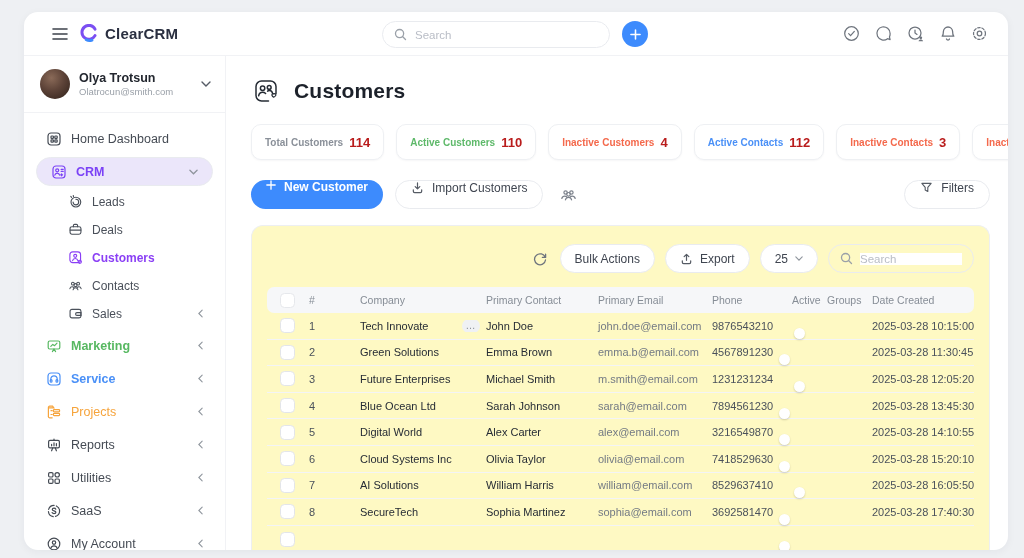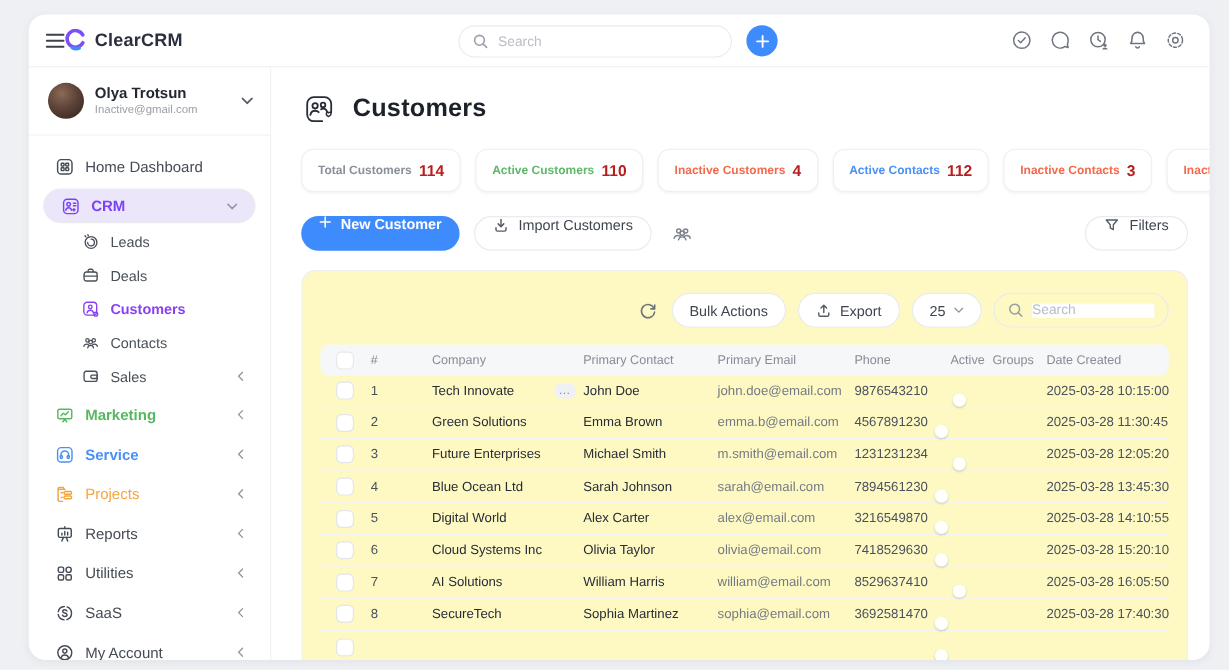--- a/index.html
+++ b/index.html
@@ -5,22 +5,22 @@
   * { margin:0; padding:0; box-sizing:border-box; }
   html,body { width:1024px; height:558px; overflow:hidden; background:#eef0f3;
     font-family:"Liberation Sans", sans-serif; }
   svg { display:block; }
 
   .frame { position:absolute; left:24px; top:12px; width:984px; height:538px;
     background:#fff; border-radius:14px; box-shadow:0 2px 8px rgba(20,30,50,.05);
     overflow:hidden; display:flex; flex-direction:column; }
 
   
-  .topbar { height:44px; flex:none; display:flex; align-items:center; 
-    padding:0 20px 0 14px; border-bottom:1px solid #f1f2f5; position:relative; }
+  .topbar { height:44px; flex:none; display:flex; align-items:center; gap:12px;
+    padding:0 20px 0 28px; border-bottom:1px solid #f1f2f5; position:relative; }
   .burger { color:#3c424b; cursor:pointer; }
   .logo { display:flex; align-items:center; gap:6px; }
   .logo-text { font-size:15px; font-weight:700; color:#2a2f40; letter-spacing:.2px; }
   .hdr-search { position:absolute; left:358px; top:9px; width:228px; height:27px;
     border:1px solid #e9ebef; border-radius:14px; display:flex; align-items:center;
     gap:8px; padding:0 11px; background:#fff; }
   .hdr-search input { border:none; outline:none; font-size:11.5px; color:#555b64; width:100%;
     font-family:"Liberation Sans", sans-serif; }
   .hdr-search input::placeholder { color:#b9bdc6; }
   .plus-btn { position:absolute; left:598px; top:9px; width:26px; height:26px; border-radius:50%;
@@ -181,21 +181,21 @@
     </div>
   </div>
 
   <div class="bodyrow">
 
     <div class="sidebar">
       <div class="profile">
         <div class="avatar"></div>
         <div>
           <div class="profile-name">Olya Trotsun</div>
-          <div class="profile-email">Inactive@gmail.com</div>
+          <div class="profile-email">Olatrocun@smith.com</div>
         </div>
         <span class="profile-chev">
           <svg width="10" height="6" viewBox="0 0 10 6" fill="none" stroke="currentColor" stroke-width="1.4" stroke-linecap="round">
               <path d="M1 1l4 4 4-4"></path>
             </svg>
         </span>
       </div>
 
       <div class="nav">
 

